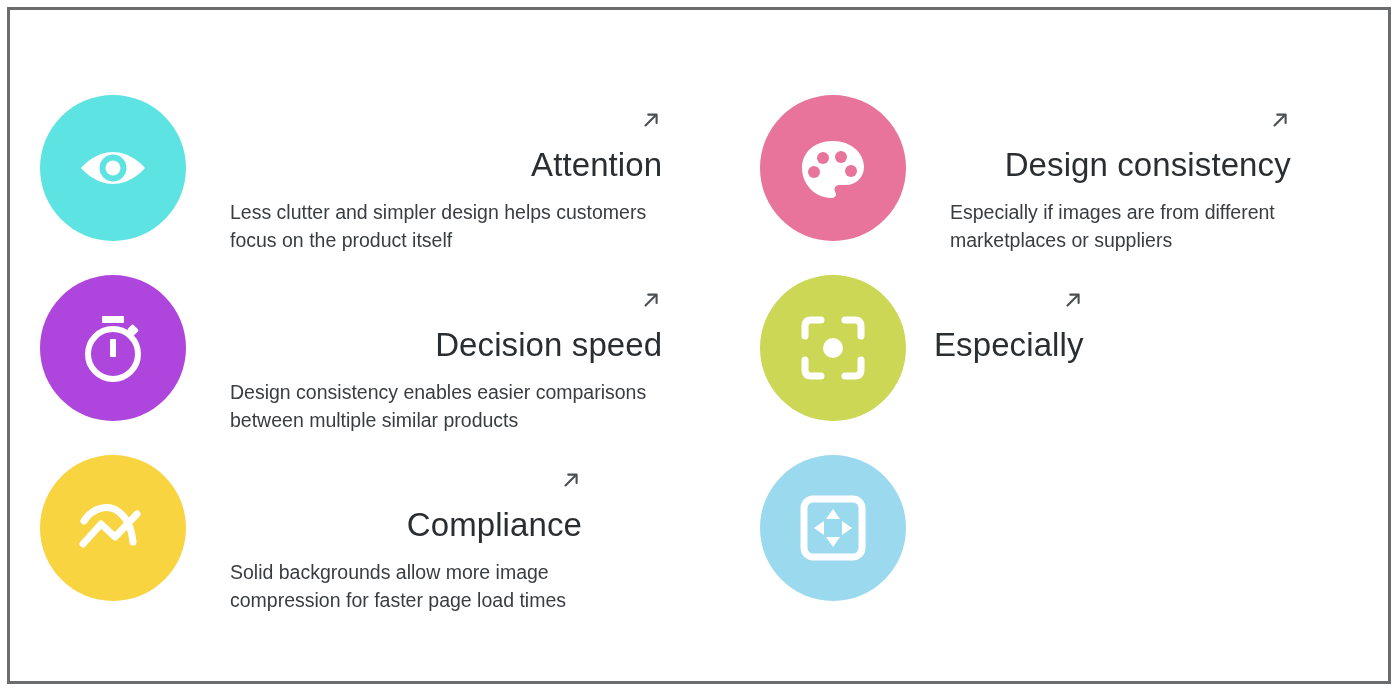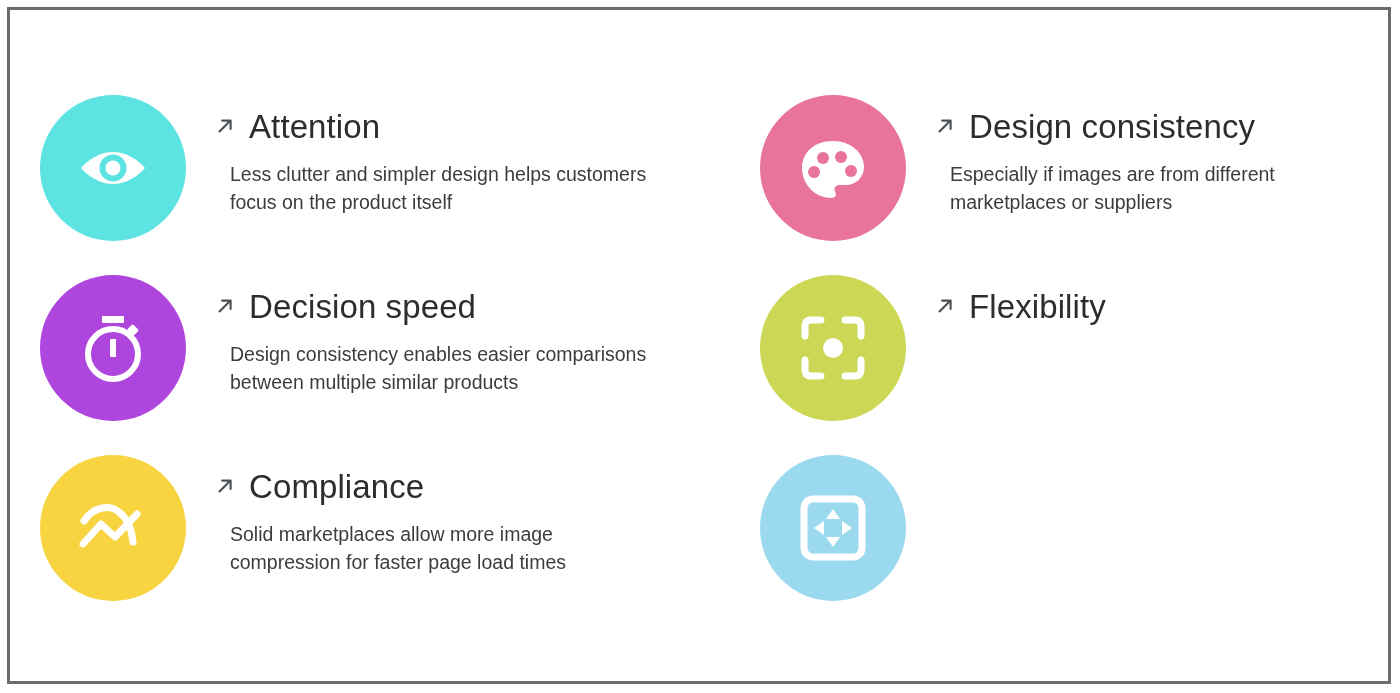--- a/index.html
+++ b/index.html
@@ -58,23 +58,24 @@
   }
   .badge svg {
     display: block;
   }
   .copy {
     padding-top: 14px;
     max-width: 470px;
   }
   .heading {
     display: flex;
-    align-items: center;
+    align-items: flex-end;
     gap: 13px;
     margin: 0 0 10px 0;
+    flex-direction: column;
   }
   .arrow-icon {
     flex: 0 0 auto;
     color: #4b4f52;
     line-height: 1;
   }
   .title {
     font-size: 33px;
     font-weight: 400;
     color: #2b2e31;
@@ -192,21 +193,21 @@
         </span>
       </div>
       <div class="copy">
         <div class="heading">
           <span class="arrow-icon">
             <svg width="22" height="22" viewBox="0 0 22 22" aria-hidden="true">
               <path d="M5.5 16.5 L16 6" stroke="#4b4f52" stroke-width="2.1" stroke-linecap="round" fill="none"></path>
               <path d="M8.2 5.6 L16.6 5.6 L16.6 14" stroke="#4b4f52" stroke-width="2.1" stroke-linecap="round" stroke-linejoin="round" fill="none"></path>
             </svg>
           </span>
-          <span class="title">Flexibility</span>
+          <span class="title">Especially</span>
         </div>
       </div>
     </div>
 
     <div class="item">
       <div class="badge" style="background:#f8d441">
         <span>
           <svg width="76" height="76" viewBox="0 0 76 76" aria-hidden="true">
             <path d="M9 31 C18 17 34 14 44 22 C53 29 57 41 58 52" fill="none" stroke="#ffffff" stroke-width="7" stroke-linecap="round"></path>
             <path d="M8 54 L26 34 L40 47 L62 24" fill="none" stroke="#ffffff" stroke-width="7" stroke-linecap="round" stroke-linejoin="round"></path>
@@ -216,21 +217,21 @@
       <div class="copy">
         <div class="heading">
           <span class="arrow-icon">
             <svg width="22" height="22" viewBox="0 0 22 22" aria-hidden="true">
               <path d="M5.5 16.5 L16 6" stroke="#4b4f52" stroke-width="2.1" stroke-linecap="round" fill="none"></path>
               <path d="M8.2 5.6 L16.6 5.6 L16.6 14" stroke="#4b4f52" stroke-width="2.1" stroke-linecap="round" stroke-linejoin="round" fill="none"></path>
             </svg>
           </span>
           <span class="title">Compliance</span>
         </div>
-        <p class="desc">Solid marketplaces allow more image
+        <p class="desc">Solid backgrounds allow more image
 compression for faster page load times</p>
       </div>
     </div>
 
     <div class="item">
       <div class="badge" style="background:#9bd9ee">
         <span>
           <svg width="76" height="76" viewBox="0 0 76 76" aria-hidden="true">
             <rect x="9" y="9" width="58" height="58" rx="9" fill="none" stroke="#ffffff" stroke-width="7"></rect>
             <path d="M38 19 L45 29 L31 29 Z" fill="#ffffff"></path>

